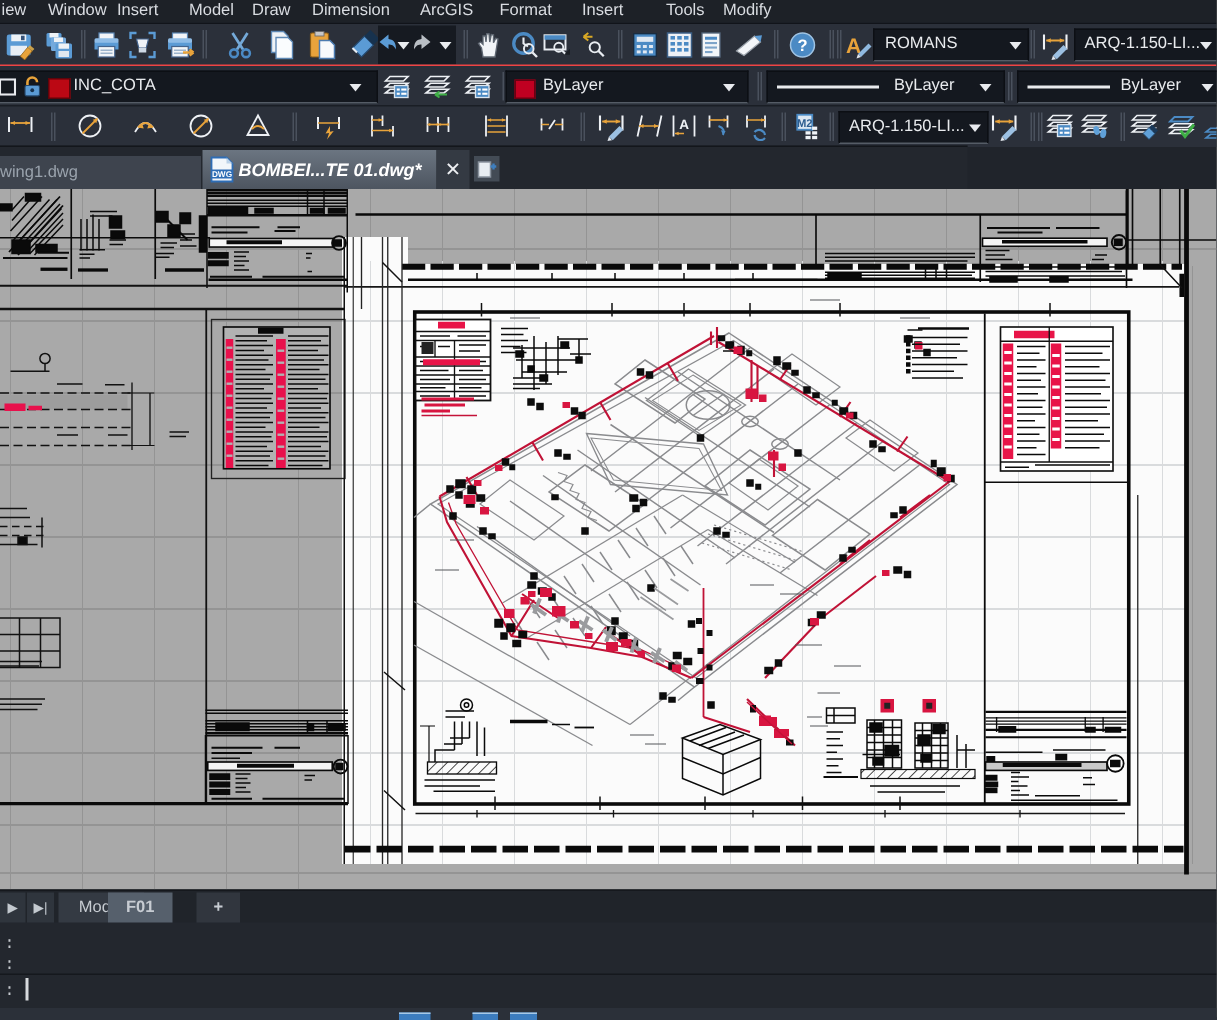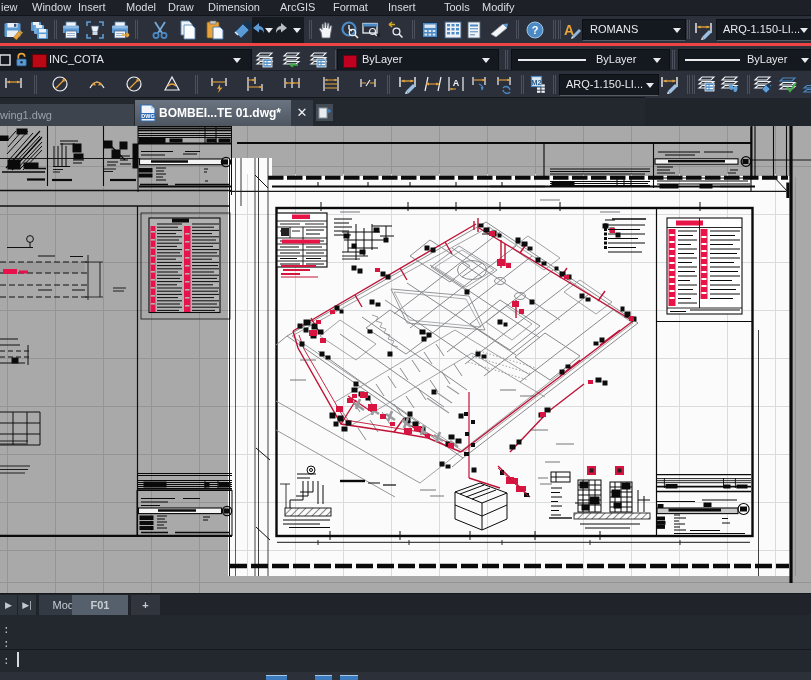--- a/index.html
+++ b/index.html
@@ -6,21 +6,21 @@
   body{width:811px;height:680px;overflow:hidden;position:relative;
        font-family:"Liberation Sans",sans-serif;}
   .abs{position:absolute;}
   
   #menubar{left:0;top:0;width:811px;height:15px;background:#1d2127;
     color:#d9dce1;font-size:11px;line-height:15px;white-space:nowrap;}
   #menubar span{position:absolute;top:0;}
   
   .tbar{left:0;width:811px;background:#2b303a;}
   #tb1{top:15px;height:28px;border-top:1px solid #11141a;}
-  #tb2{top:43px;height:27px;border-top:3px solid #ef4444;}
+  #tb2{top:43px;height:27px;border-top:1px solid #ef4444;}
   #tb3{top:70px;height:27px;border-top:1px solid #1a1e25;}
   .sep{position:absolute;top:4px;width:1px;height:19px;background:#4a515d;}
   .sep:after{content:"";position:absolute;left:2px;top:0;width:1px;height:19px;background:#4a515d;}
   .ico{position:absolute;top:4px;width:20px;height:20px;}
   .ico3{position:absolute;top:3px;width:20px;height:20px;}
   .field{position:absolute;background:#14181f;border:1px solid #0c0f14;
      border-bottom:1px solid #555c66;color:#e9ebee;font-size:11px;}
   .field .arr{position:absolute;right:4px;top:50%;margin-top:-2px;width:0;height:0;
      border-left:4px solid transparent;border-right:4px solid transparent;border-top:5px solid #e8eaee;}
   
@@ -524,21 +524,21 @@
 
 <div id="tabbar" class="abs">
   <span id="inactab">wing1.dwg</span>
   <div id="activetab">
     <svg style="position:absolute;left:5px;top:4px;width:16px;height:18px" viewBox="0 0 16 18">
       <path d="M1 1 h10 l4 4 v12 h-14 z" fill="#f2f6fa" stroke="#2e6db5" stroke-width="1.2"></path>
       <path d="M11 1 l4 4 h-4 z" fill="#bcd2e8"></path>
       <rect x="1" y="9" width="14" height="6" fill="#2e6db5"></rect>
       <text x="8" y="14" font-size="5.5" font-weight="bold" fill="#fff" text-anchor="middle" font-family="Liberation Sans">DWG</text>
     </svg>
-    <span style="position:absolute;left:24px;top:6px;">BOMBEI...TE 01.dwg*</span>
+    <span style="position:absolute;left:24px;top:6px;font-style:italic;">BOMBEI...TE 01.dwg*</span>
   </div>
   <div id="closex">✕</div>
   <div id="plustab">
     <svg style="position:absolute;left:2px;top:2px;width:13px;height:13px" viewBox="0 0 13 13">
       <rect x="1" y="2" width="8" height="10" fill="#e8edf2" stroke="#8a939e" stroke-width="1"></rect>
       <path d="M9 5 h4 M11 3 v4" stroke="#3f7fbf" stroke-width="1.6"></path>
     </svg>
   </div>
 </div>
 
@@ -1215,21 +1215,21 @@
   <path d="M300 360 H316 M290 380 H306 M420 490 H436 M430 496 H444"></path>
   <path d="M538 478 H548 M540 484 H552 M545 462 H560"></path>
 </g>
 </svg>
 </div>
 
 <div id="laytabs" class="abs">
   <span class="t" style="left:0;width:17px;background:#2f353d;color:#c3c9cf;font-size:9px;">▶</span>
   <span class="t" style="left:18px;width:18px;background:#2f353d;color:#c3c9cf;font-size:9px;">▶|</span>
   <span class="t" style="left:39px;width:57px;background:#343a43;">Model</span>
-  <span class="t" id="f01" style="left:72px;width:56px;">F01</span>
+  <span class="t" id="f01" style="left:72px;width:43px;">F01</span>
   <span class="t" style="left:131px;width:29px;background:#31363e;font-weight:bold;">+</span>
 </div>
 
 <div id="cmd" class="abs">
   <div style="position:absolute;left:3px;top:9px;">:</div>
   <div style="position:absolute;left:3px;top:23px;">:</div>
   <div style="position:absolute;left:0;top:34px;width:811px;height:1px;background:#15181d;"></div>
   <div style="position:absolute;left:3px;top:40px;">:</div>
   <div style="position:absolute;left:17px;top:37px;width:2px;height:15px;background:#d7dadd;"></div>
 </div>

